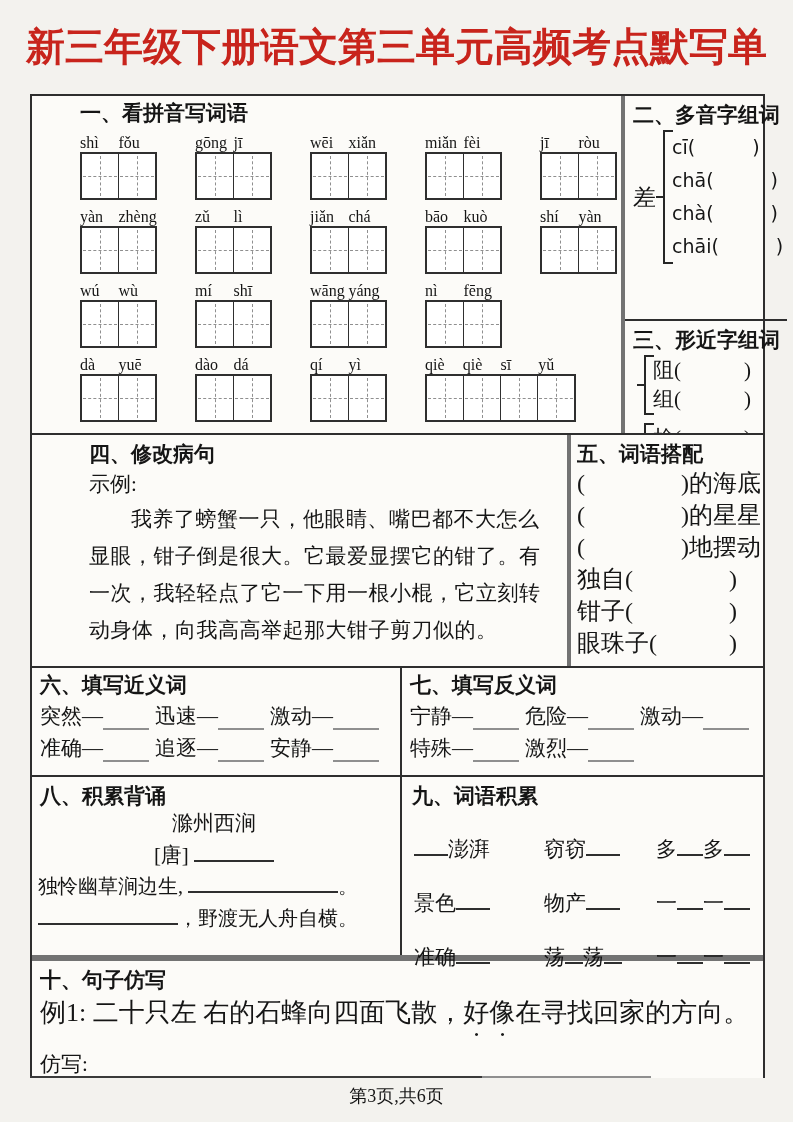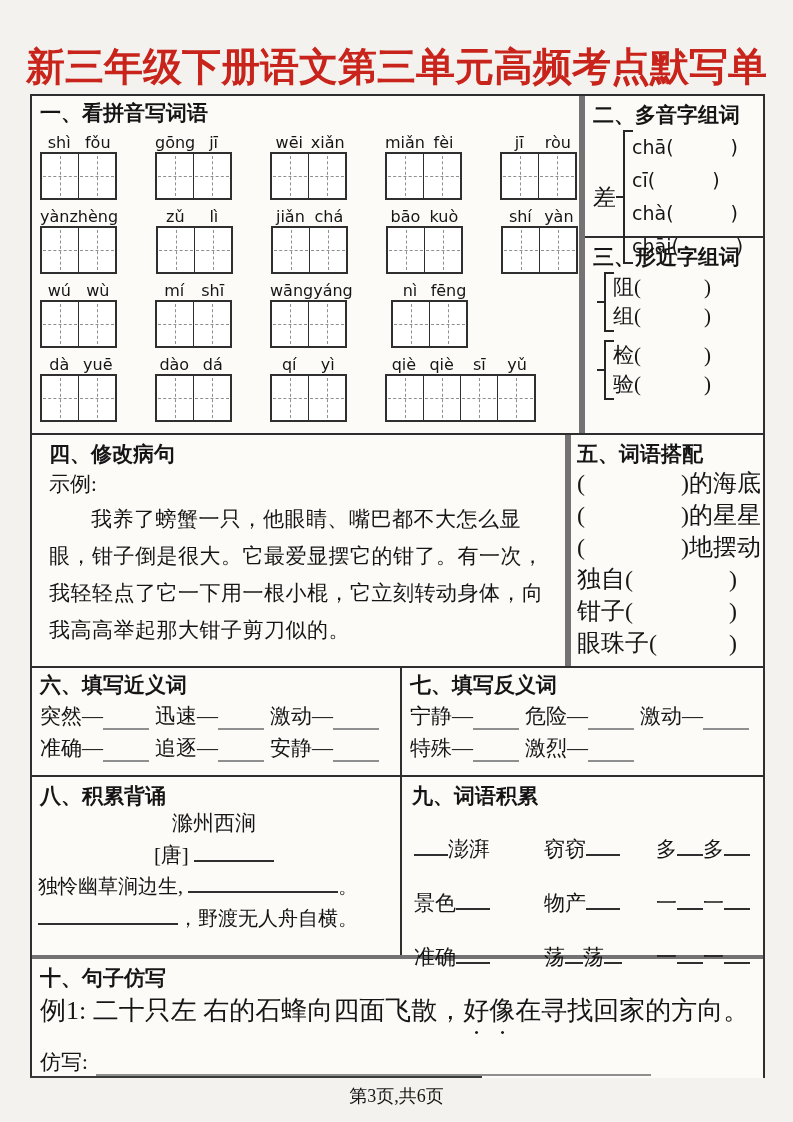--- a/index.html
+++ b/index.html
@@ -2,53 +2,53 @@
 <html><head>
 <meta charset="utf-8">
 <style>
   html,body{margin:0;padding:0;}
   body{
     width:793px;height:1122px;position:relative;overflow:hidden;
     background:#f3f2ee;color:#151515;
     font-family:"Liberation Serif","DejaVu Serif",serif;
   }
   .title{
-    position:absolute;top:40px;left:0;width:100%;margin:0;
+    position:absolute;top:20px;left:0;width:100%;margin:0;
     text-align:center;font-size:39px;font-weight:bold;color:#c8241c;
     letter-spacing:0px;white-space:nowrap;
   }
   .sheet{
     position:absolute;left:30px;top:94px;width:735px;height:984px;
     border:2px solid #2e2e2e;border-bottom:none;background:#fcfbf8;
     box-sizing:border-box;
   }
   .sheet::after{
     content:"";position:absolute;left:-2px;bottom:0;width:452px;height:0;
     border-bottom:2px solid #3a3a3a;
   }
   .row{display:flex;box-sizing:border-box;}
   .rowA{height:337px;}
   .rowB{height:233px;border-top:2px solid #2e2e2e;}
   .rowC{height:109px;border-top:2px solid #2e2e2e;}
   .rowD{height:180px;border-top:2px solid #2e2e2e;}
-  .rowE{height:141px;border-top:4px solid #737373;}
-  .lcell{width:553px;border-right:6px solid #737373;box-sizing:border-box;}
+  .rowE{height:141px;border-top:6px solid #737373;}
+  .lcell{width:553px;border-right:4px solid #737373;box-sizing:border-box;margin-left:40px;}
   .lc{width:370px;border-right:2px solid #2e2e2e;box-sizing:border-box;}
   .rcell{flex:1;box-sizing:border-box;}
   .col-right{flex:1;display:flex;flex-direction:column;box-sizing:border-box;}
-  .cell-s2{height:142px;border-bottom:2px solid #2e2e2e;box-sizing:border-box;padding:2px 4px 0 8px;}
+  .cell-s2{height:225px;border-bottom:2px solid #2e2e2e;box-sizing:border-box;padding:2px 4px 0 8px;}
   .cell-s3{flex:1;padding:2px 4px 0 8px;overflow:hidden;}
   .h{font-weight:bold;font-size:21px;line-height:26px;padding:4px 0 0 8px;white-space:nowrap;}
 
   
   #s1-rows{padding:0 8px 0 8px;}
   .pin-row{display:flex;gap:38px;margin-top:4px;}
   .py{display:flex;height:22px;align-items:flex-end;justify-content:center;
       font-family:"DejaVu Sans","Liberation Sans",sans-serif;font-size:16px;}
-  .py span{flex:1;text-align:center;white-space:nowrap;line-height:1.05;}
+  .py span{flex:1;white-space:nowrap;line-height:1.05;font-family:Liberation Serif, serif;}
   .wgrid{display:flex;border:2px solid #2f2f2f;width:max-content;background:#fff;}
   .cell{width:36px;height:44px;position:relative;}
   .cell+.cell{border-left:1.5px solid #2f2f2f;}
   .cell::before{content:"";position:absolute;left:50%;top:2px;bottom:2px;border-left:1px dashed #8f8f8f;}
   .cell::after{content:"";position:absolute;top:50%;left:1px;right:1px;border-top:1px dashed #8f8f8f;}
 
   
   .mrow{display:flex;align-items:center;margin-top:2px;}
   .mchar{font-size:23px;}
   .tick{width:7px;height:0;border-top:2px solid #262626;flex:0 0 auto;}
@@ -314,22 +314,22 @@
           </div>
         </div>
     </div>
     <div class="col-right">
       <div class="cell-s2">
         <div class="h" style="padding-left:0">二、多音字组词</div>
         <div class="mrow">
           <span class="mchar">差</span>
           <span class="tick"></span>
           <div class="brk">
+            <div class="rline">cī(　　　)</div>
             <div class="rline">chā(　　　)</div>
-            <div class="rline">cī(　　　)</div>
             <div class="rline">chà(　　　)</div>
             <div class="rline">chāi(　　　)</div>
           </div>
         </div>
       </div>
       <div class="cell-s3">
         <div class="h" style="padding-left:0">三、形近字组词</div>
         <div class="mrow g1">
           <span class="tick"></span>
           <div class="brk">

